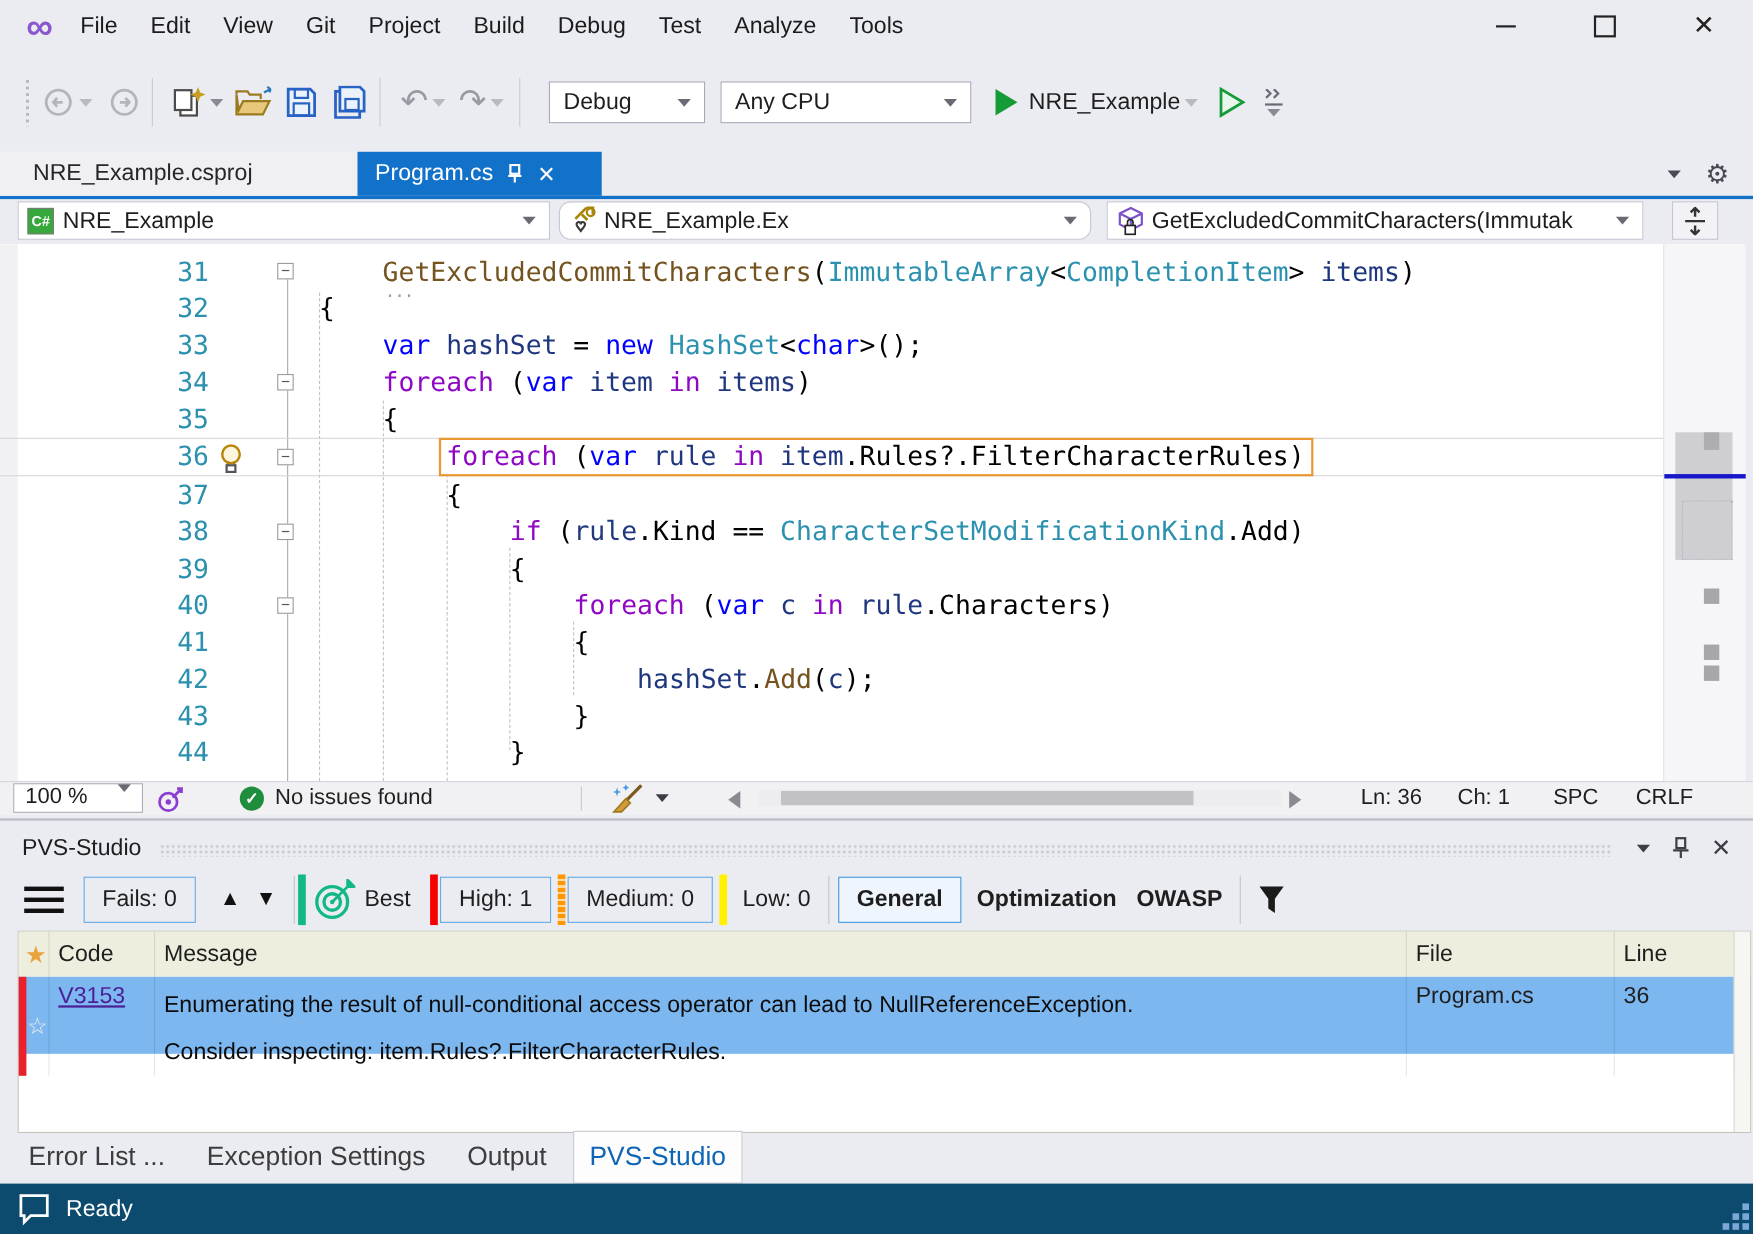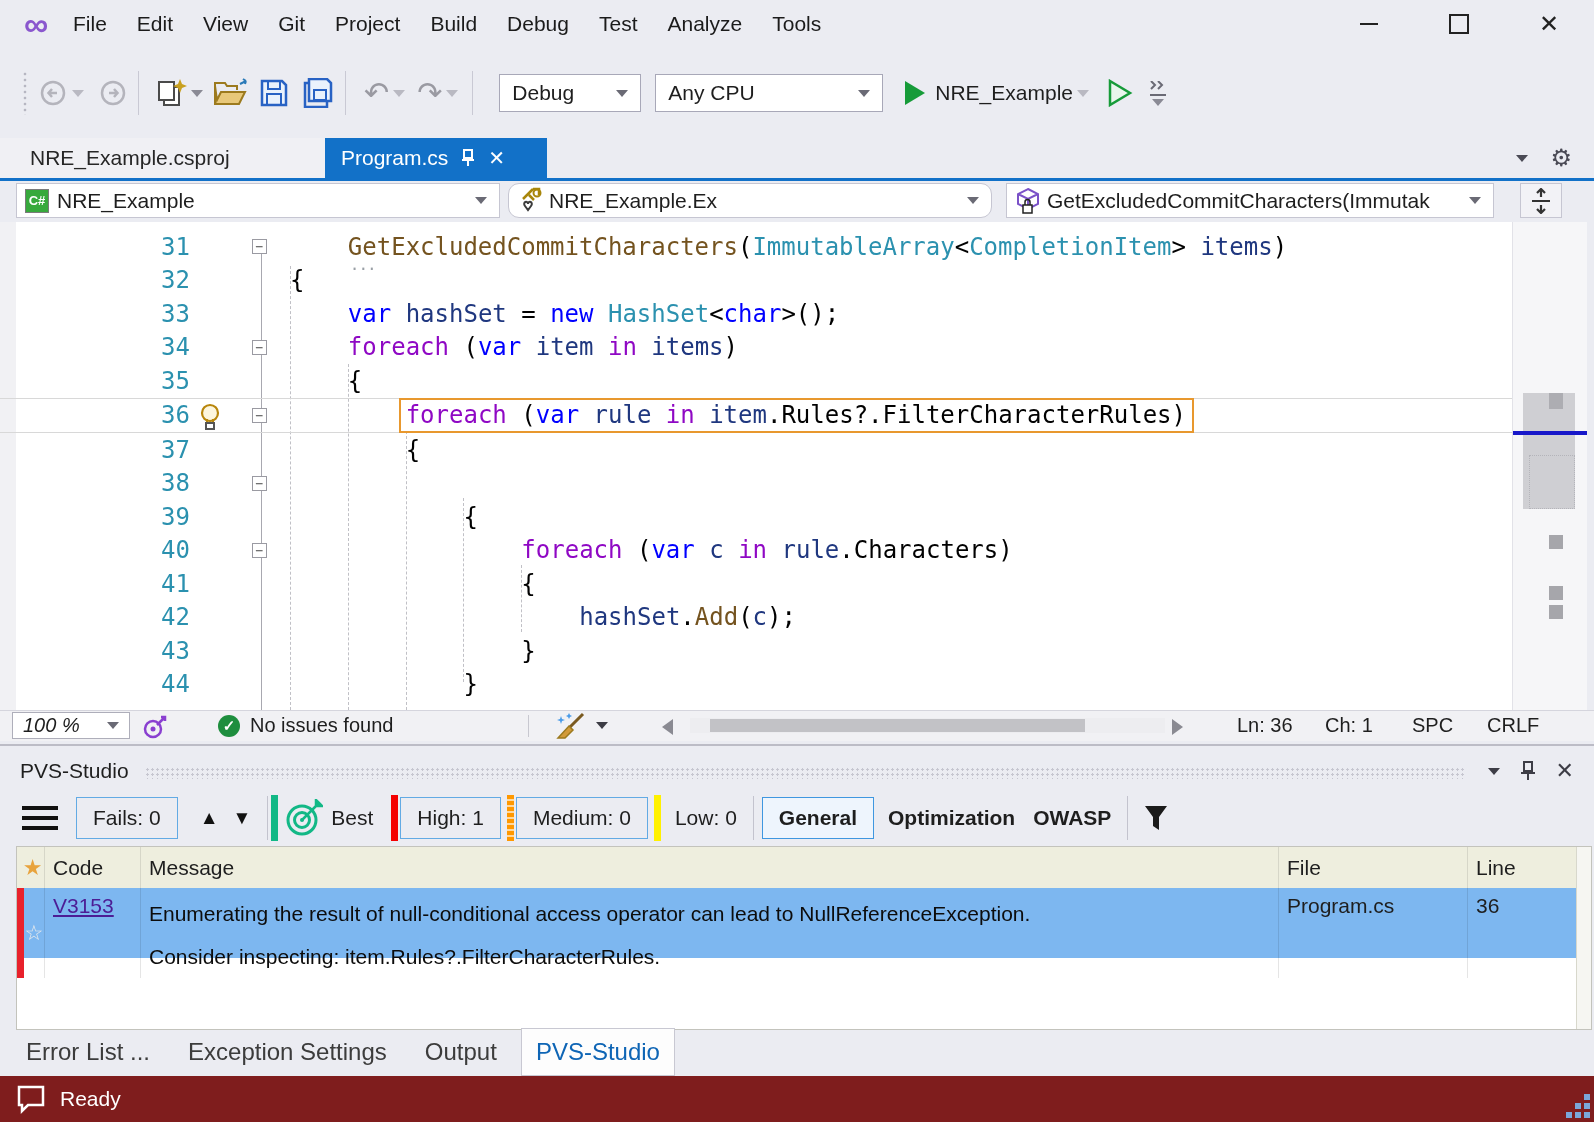--- a/index.html
+++ b/index.html
@@ -77,21 +77,21 @@
   
   #vscroll{left:1512px;top:222px;width:74px;height:488px;background:#f6f6f8;border-left:1px solid #e2e2e8;}
   #vthumb{position:absolute;left:10px;top:171px;width:52px;height:116px;background:#cfcfd3;}
   #vthumb-dark{position:absolute;left:36px;top:171px;width:14px;height:16px;background:#adadb2;}
   #vdotted{position:absolute;left:16px;top:233px;width:44px;height:52px;border:1px dotted #b4b4ba;}
   #vcaret{position:absolute;left:0;top:209px;width:74px;height:4px;background:#1717c9;}
   .vmark{position:absolute;left:36px;width:14px;height:14px;background:#a6a6ab;}
   
   #editorbar{left:0;top:710px;width:1594px;height:30px;background:#f1f1f4;border-top:1px solid #d5d5dd;}
   #zoom-combo{position:absolute;left:12px;top:1px;width:118px;height:27px;background:#fff;border:1px solid #aeaeba;
-              font-size:20px;display:flex;align-items:center;padding-left:10px;box-sizing:border-box;font-style:italic;}
+              font-size:20px;display:flex;align-items:flex-start;padding-left:10px;box-sizing:border-box;}
   #zoom-combo .caret{position:absolute;right:6px;border-top-color:#6a6a75;}
   .ebtext{position:absolute;top:3px;font-size:20px;color:#1e1e1e;}
   #check-circ{position:absolute;left:218px;top:4px;width:22px;height:22px;border-radius:50%;background:#1e8e3e;
               color:#fff;font-size:15px;font-weight:bold;display:flex;align-items:center;justify-content:center;}
   .ebsep{position:absolute;left:528px;top:4px;width:1px;height:22px;background:#c8c8d0;}
   .scroll-arrow{position:absolute;top:8px;width:0;height:0;border-top:8px solid transparent;border-bottom:8px solid transparent;}
   #sa-left{left:662px;border-right:11px solid #8a8a92;}
   #sa-right{left:1172px;border-left:11px solid #8a8a92;}
   #htrack{position:absolute;left:690px;top:7px;width:475px;height:15px;background:#ededf0;}
   #hthumb{position:absolute;left:20px;top:1px;width:375px;height:13px;background:#c2c2c6;}
@@ -124,21 +124,21 @@
   .cell-code{padding:6px 0 0 8px;}
   .cell-code span{color:#4c1d95;text-decoration:underline;}
   .cell-msg{padding:4px 0 0 8px;line-height:43px;color:#0c0c0c;}
   .cell-file,.cell-line{padding:6px 0 0 8px;}
   #tscroll{position:absolute;right:0;top:0;width:14px;height:182px;background:#f6f6f2;border-left:1px solid #d8d8cc;}
   
   #bottomtabs{left:0;top:1028px;width:1594px;height:48px;display:flex;align-items:center;}
   .btab{font-size:24px;color:#3c3c3c;padding:9px 14px;}
   .btab.active{background:#fdfdfd;border:1px solid #c8c8d2;color:#0e65b5;}
   
-  #statusbar{left:0;top:1076px;width:1594px;height:46px;background:#7f1d1d;display:flex;align-items:center;color:#fff;}
+  #statusbar{left:0;top:1076px;width:1594px;height:46px;background:#0c4a6e;display:flex;align-items:center;color:#fff;}
   #status-ready{font-size:21px;margin-left:14px;}
   #grip-resize{position:absolute;right:4px;bottom:4px;width:34px;height:34px;}
   #grip-resize i{position:absolute;width:6px;height:6px;background:#7ba7d9;}
   svg{display:block;}
 </style>
 </head>
 <body>
 
 <div id="titlebar" class="abs">
   <div id="vslogo">∞</div>
@@ -305,21 +305,21 @@
       <div class="cline"><span class="lnum">32</span><span class="lgut"></span><span class="lcode" style="padding-left: 0px;"><span class="t-plain">{</span></span></div>
       <div class="cline"><span class="lnum">33</span><span class="lgut"></span><span class="lcode" style="padding-left: 57.84px;"><span class="t-kw">var</span><span class="t-plain"> </span><span class="t-local">hashSet</span><span class="t-plain"> = </span><span class="t-kw">new</span><span class="t-plain"> </span><span class="t-type">HashSet</span><span class="t-plain">&lt;</span><span class="t-kw">char</span><span class="t-plain">&gt;();</span></span></div>
       <div class="cline"><span class="lnum">34</span><span class="lgut"><span class="foldbox">−</span></span><span class="lcode" style="padding-left: 57.84px;"><span class="t-ctrl">foreach</span><span class="t-plain"> (</span><span class="t-kw">var</span><span class="t-plain"> </span><span class="t-local">item</span><span class="t-plain"> </span><span class="t-ctrl">in</span><span class="t-plain"> </span><span class="t-local">items</span><span class="t-plain">)</span></span></div>
       <div class="cline"><span class="lnum">35</span><span class="lgut"></span><span class="lcode" style="padding-left: 57.84px;"><span class="t-plain">{</span></span></div>
       <div class="cline current"><span class="lnum">36</span><span class="lgut"><svg class="bulbsvg" width="28" height="30" viewBox="0 0 28 30">
             <circle cx="14" cy="11" r="8" fill="#fdf6dd" stroke="#b8860b" stroke-width="2.2"></circle>
             <path d="M11 17 V21 M17 17 V21" stroke="#b8860b" stroke-width="2"></path>
             <rect x="10" y="21" width="8" height="6" fill="#fff" stroke="#555" stroke-width="2"></rect>
           </svg><span class="foldbox">−</span></span><span class="lcode" style="padding-left: 115.68px;"><span class="warnbox"><span class="t-ctrl">foreach</span><span class="t-plain"> (</span><span class="t-kw">var</span><span class="t-plain"> </span><span class="t-local">rule</span><span class="t-plain"> </span><span class="t-ctrl">in</span><span class="t-plain"> </span><span class="t-local">item</span><span class="t-plain">.Rules?.FilterCharacterRules)</span></span></span></div>
       <div class="cline"><span class="lnum">37</span><span class="lgut"></span><span class="lcode" style="padding-left: 115.68px;"><span class="t-plain">{</span></span></div>
-      <div class="cline"><span class="lnum">38</span><span class="lgut"><span class="foldbox">−</span></span></div>
+      <div class="cline"><span class="lnum">38</span><span class="lgut"><span class="foldbox">−</span></span><span class="lcode" style="padding-left: 173.52px;"><span class="t-ctrl">if</span><span class="t-plain"> (</span><span class="t-local">rule</span><span class="t-plain">.Kind == </span><span class="t-type">CharacterSetModificationKind</span><span class="t-plain">.Add)</span></span></div>
       <div class="cline"><span class="lnum">39</span><span class="lgut"></span><span class="lcode" style="padding-left: 173.52px;"><span class="t-plain">{</span></span></div>
       <div class="cline"><span class="lnum">40</span><span class="lgut"><span class="foldbox">−</span></span><span class="lcode" style="padding-left: 231.36px;"><span class="t-ctrl">foreach</span><span class="t-plain"> (</span><span class="t-kw">var</span><span class="t-plain"> </span><span class="t-local">c</span><span class="t-plain"> </span><span class="t-ctrl">in</span><span class="t-plain"> </span><span class="t-local">rule</span><span class="t-plain">.Characters)</span></span></div>
       <div class="cline"><span class="lnum">41</span><span class="lgut"></span><span class="lcode" style="padding-left: 231.36px;"><span class="t-plain">{</span></span></div>
       <div class="cline"><span class="lnum">42</span><span class="lgut"></span><span class="lcode" style="padding-left: 289.2px;"><span class="t-local">hashSet</span><span class="t-plain">.</span><span class="t-method">Add</span><span class="t-plain">(</span><span class="t-local">c</span><span class="t-plain">);</span></span></div>
       <div class="cline"><span class="lnum">43</span><span class="lgut"></span><span class="lcode" style="padding-left: 231.36px;"><span class="t-plain">}</span></span></div>
       <div class="cline"><span class="lnum">44</span><span class="lgut"></span><span class="lcode" style="padding-left: 173.52px;"><span class="t-plain">}</span></span></div>
     </div>
 </div>
 
 <div id="vscroll" class="abs">

